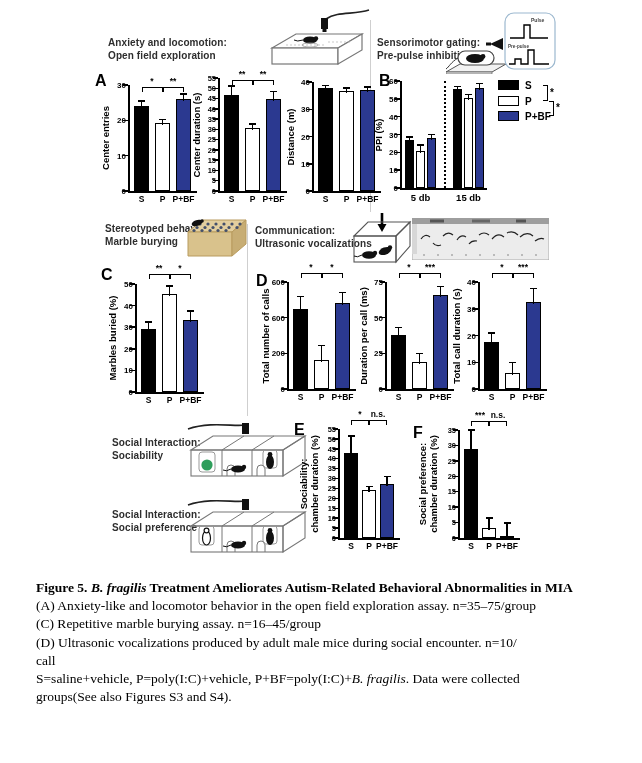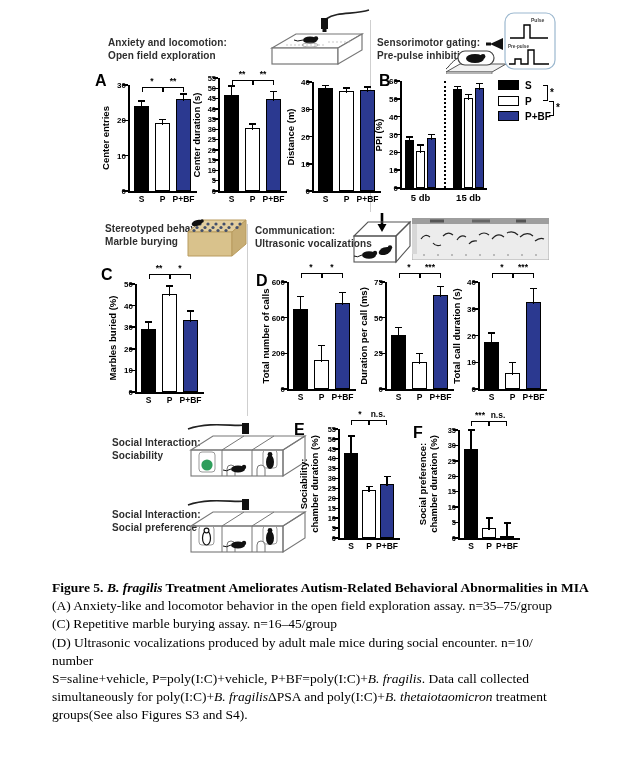--- a/index.html
+++ b/index.html
@@ -25,21 +25,21 @@
   .ylab{position:absolute;transform:rotate(-90deg);text-align:center;
         font:bold 9.5px/11px "Liberation Sans",sans-serif}
   .vdash{position:absolute;border-left:2px dotted #000;top:0}
   
   .legend{position:absolute;left:498px;top:79px;width:100px;height:48px}
   .legswatch{position:absolute;width:21px;height:10px;box-sizing:border-box;border:1.5px solid #000}
   .leglab{position:absolute;font:bold 10px "Liberation Sans",sans-serif}
   .legbr{position:absolute;box-sizing:border-box;width:5px;border:1.5px solid #000;border-left:none}
   .legstar{position:absolute;font:bold 10px "Liberation Sans",sans-serif}
   
-  .caption{position:absolute;left:52px;top:579px;width:590px;
+  .caption{position:absolute;left:36px;top:579px;width:590px;
            font:13.5px/18.2px "Liberation Serif",serif;color:#000}
   .capline{white-space:nowrap}
   .capline.b{font-weight:bold}
   .it{font-style:italic}
 </style>
 </head>
 <body>
 
 <div class="canvas">
 
@@ -609,19 +609,18 @@
           <div>chamber duration (%)</div>
         </div>
       </div>
     </div>
 
   <div class="caption" id="caption">
       <div class="capline b"><span>Figure 5. </span><span class="it">B. fragilis</span><span> Treatment Ameliorates Autism-Related Behavioral Abnormalities in MIA</span></div>
       <div class="capline"><span>(A) Anxiety-like and locomotor behavior in the open field exploration assay. n=35–75/group</span></div>
       <div class="capline"><span>(C) Repetitive marble burying assay. n=16–45/group</span></div>
       <div class="capline"><span>(D) Ultrasonic vocalizations produced by adult male mice during social encounter. n=10/</span></div>
-      <div class="capline"><span>number</span></div>
-      <div class="capline"><span>S=saline+vehicle, P=poly(I:C)+vehicle, P+BF=poly(I:C)+</span><span class="it">B. fragilis</span><span>. Data call collected</span></div>
-      <div class="capline"><span>simultaneously for poly(I:C)+</span><span class="it">B. fragilis</span><span>ΔPSA and poly(I:C)+</span><span class="it">B. thetaiotaomicron</span><span> treatment</span></div>
+      <div class="capline"><span>call</span></div>
+      <div class="capline"><span>S=saline+vehicle, P=poly(I:C)+vehicle, P+BF=poly(I:C)+</span><span class="it">B. fragilis</span><span>. Data were collected</span></div>
       <div class="capline"><span>groups(See also Figures S3 and S4).</span></div>
     </div>
 
 </div>
 
 </body></html>

